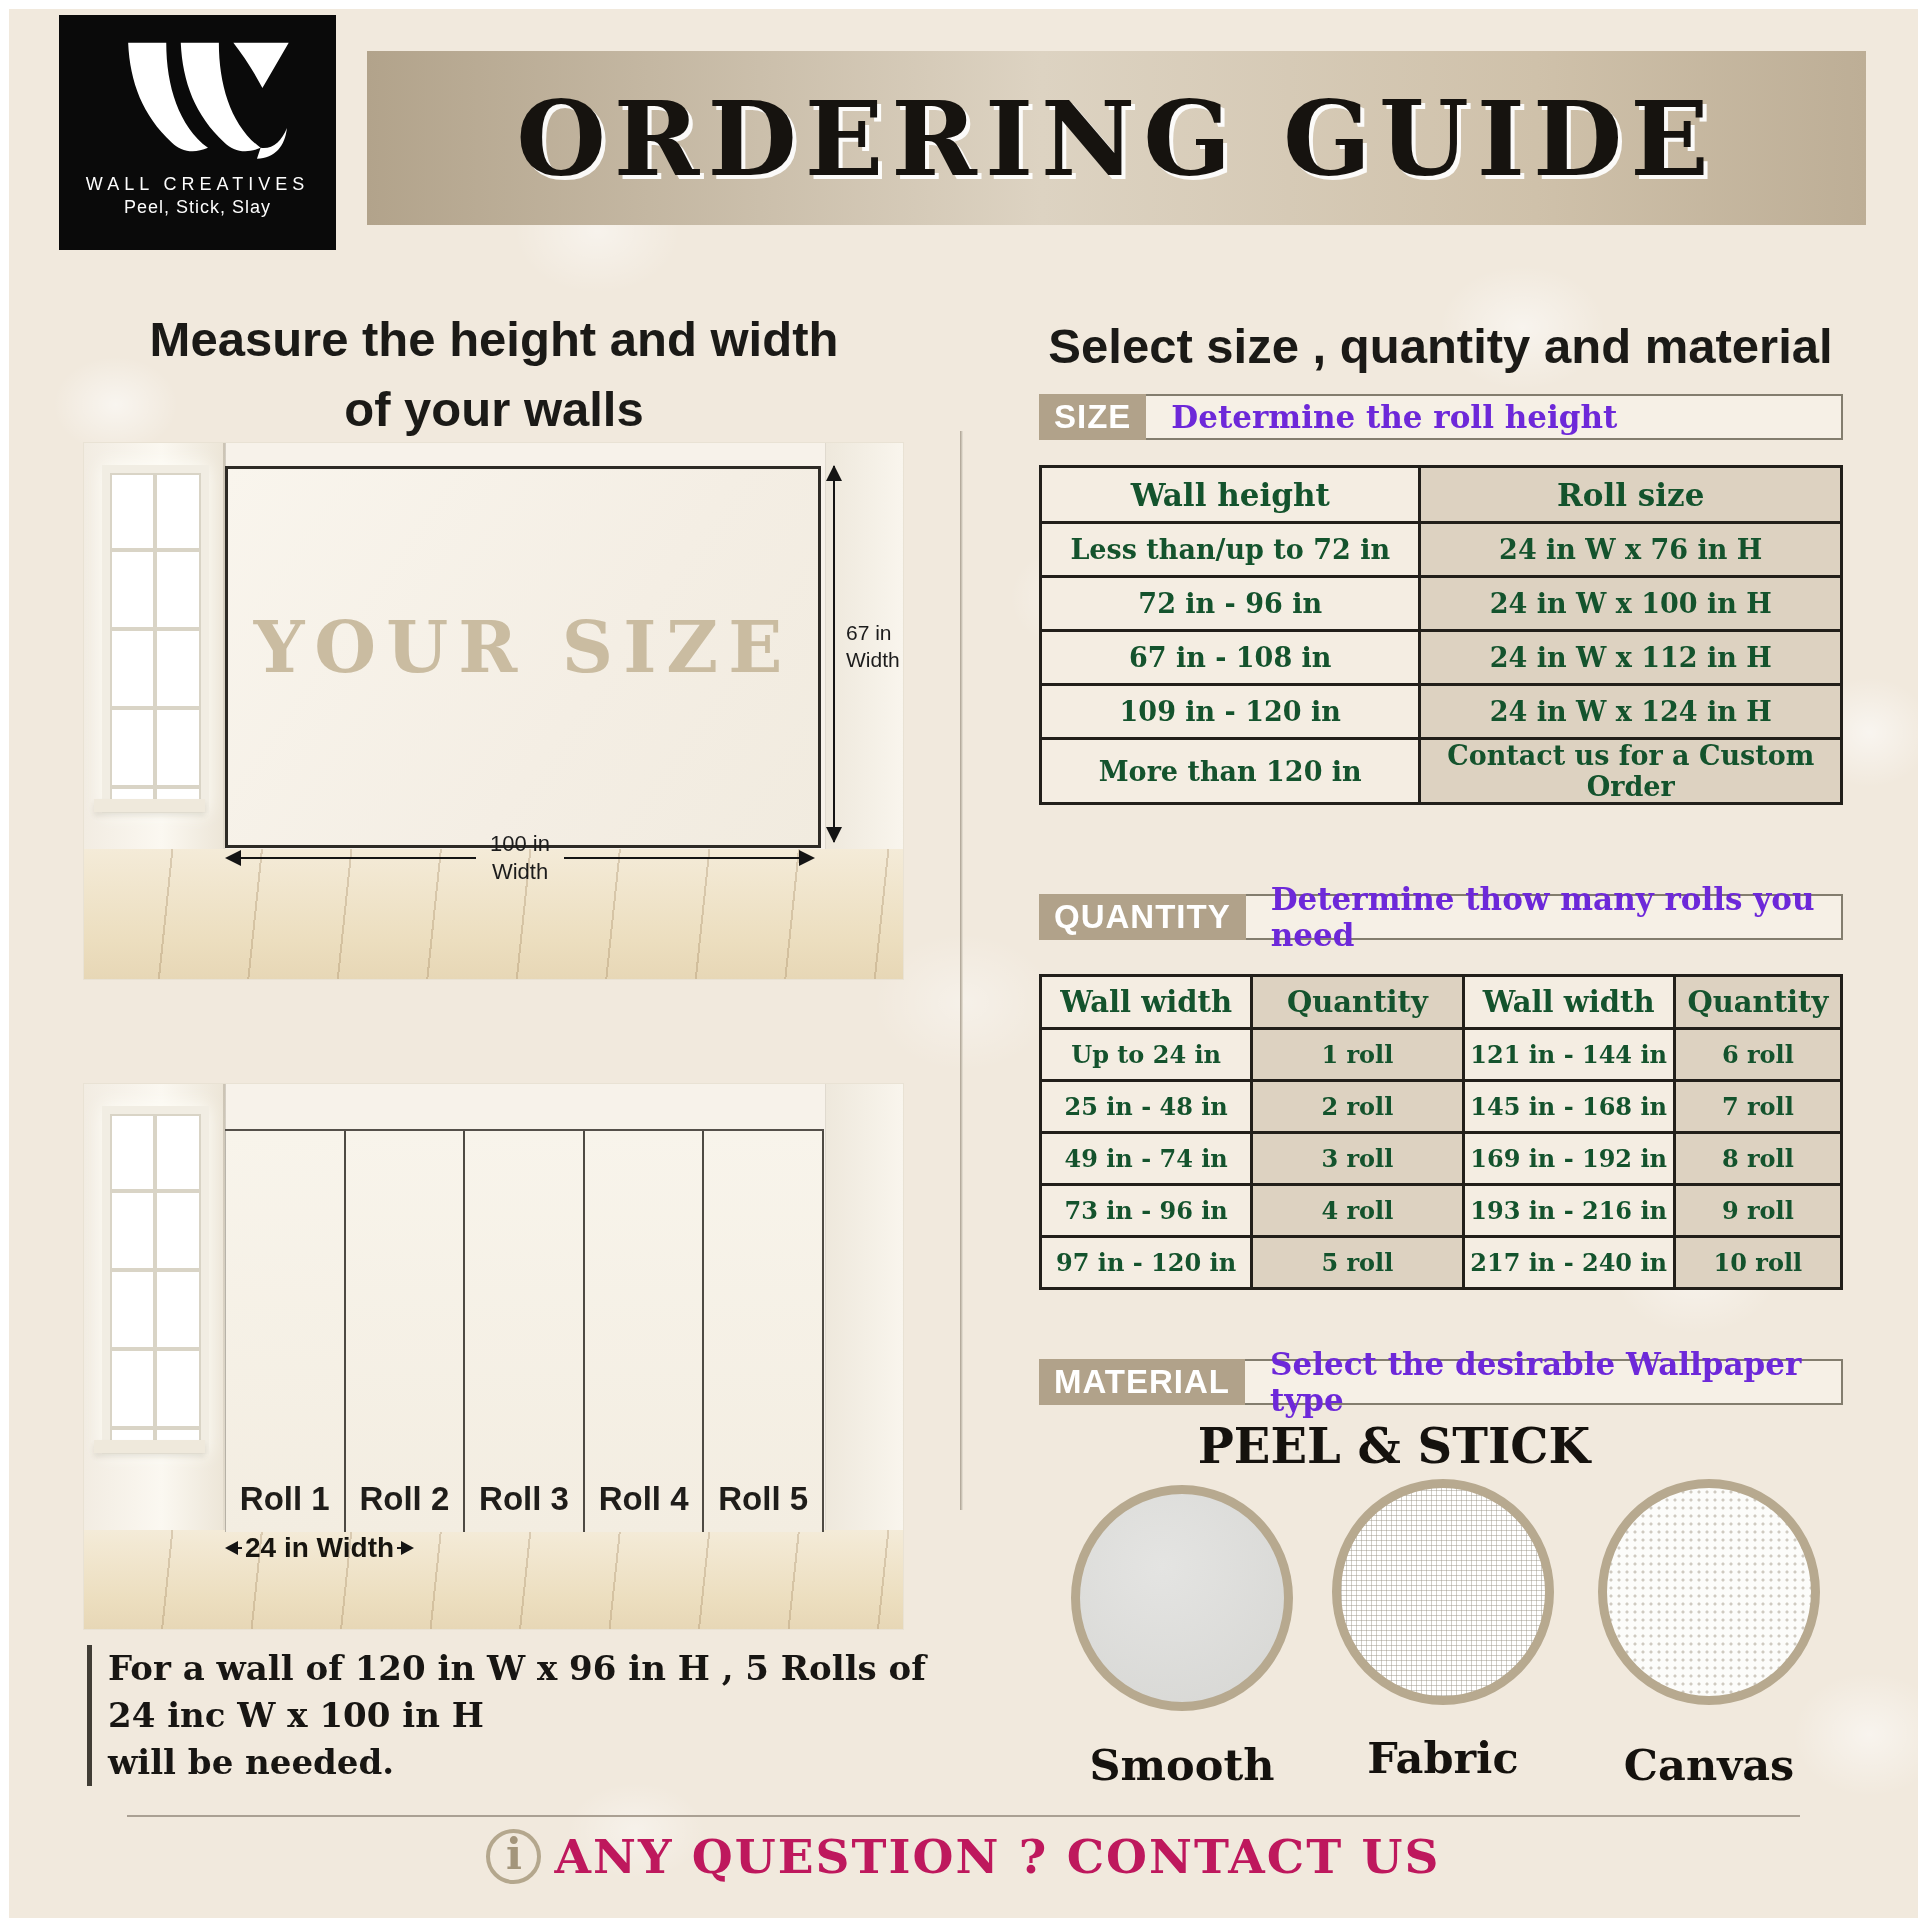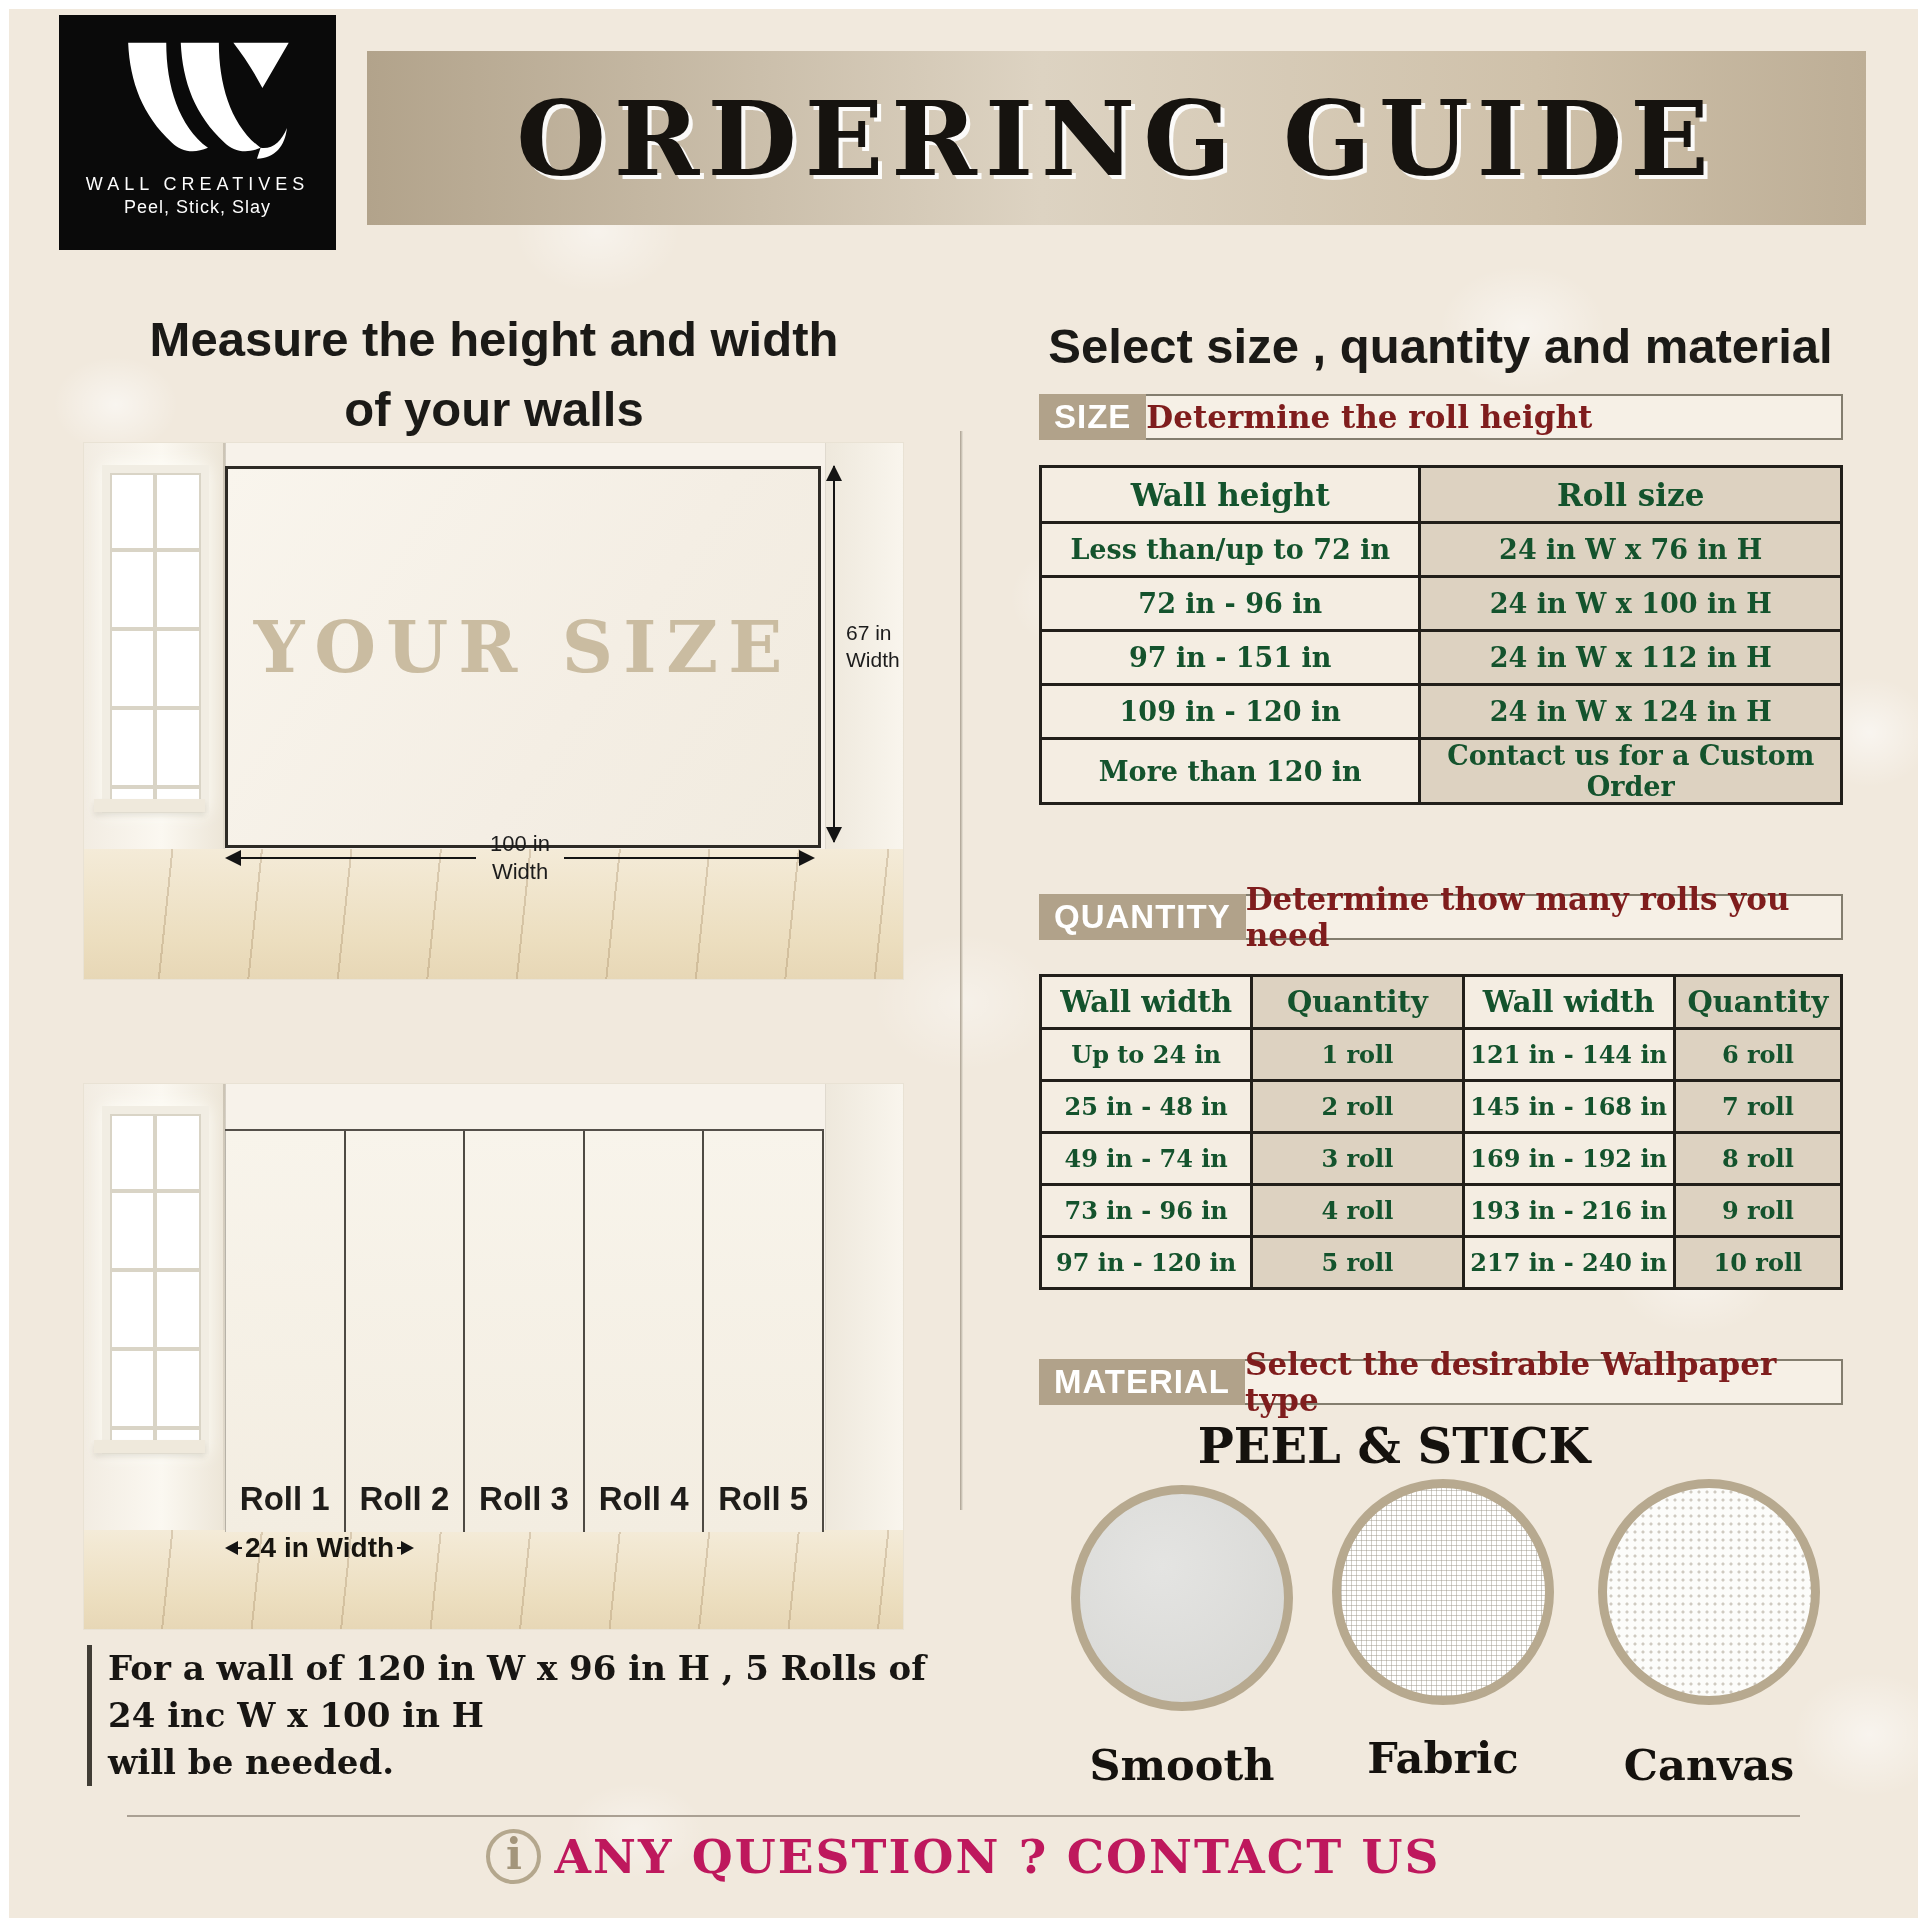--- a/index.html
+++ b/index.html
@@ -96,21 +96,21 @@
 
   
   .divider{left:960px;top:431px;width:3px;height:1079px;background:linear-gradient(90deg,#a99f90,#ece6da);}
 
   
   .bar{left:1039px;width:804px;height:46px;display:flex;z-index:3;}
   .bar.size{top:394px;} .bar.qty{top:894px;} .bar.mat{top:1359px;}
   .chip{background:#b1a28a;color:#fff;font-weight:700;font-size:33px;display:flex;align-items:center;
     justify-content:center;padding:0 15px;letter-spacing:1px;}
   .desc{flex:1;background:#f6f0e6;border:2px solid #837d6e;border-left:none;display:flex;align-items:center;
-    padding-left:0;font-family:"DejaVu Serif","Liberation Serif",serif;font-weight:700;font-size:31px;color:#7f1d1d;}
+    padding-left:25px;font-family:"DejaVu Serif","Liberation Serif",serif;font-weight:700;font-size:31px;color:#6d28d9;}
 
   
   table.tbl{position:absolute;left:1039px;width:804px;border-collapse:collapse;table-layout:fixed;
     font-family:"DejaVu Serif","Liberation Serif",serif;color:#14532d;}
   .tbl td,.tbl th{border:3px solid #221f1a;text-align:center;font-weight:700;padding:0 4px;overflow:hidden;}
   .size-tbl{top:465px;}
   .size-tbl tr{height:54px;} .size-tbl tr.hr{height:56px;}
   .size-tbl th{font-size:31px;} .size-tbl td{font-size:27px;}
   .qty-tbl{top:974px;}
   .qty-tbl tr{height:52px;} .qty-tbl tr.hr{height:53px;}
@@ -242,21 +242,21 @@
     </tr>
     <tr>
       <td class="c">Less than/up to 72 in</td>
       <td class="t">24 in W x 76 in H</td>
     </tr>
     <tr>
       <td class="c">72 in - 96 in</td>
       <td class="t">24 in W x 100 in H</td>
     </tr>
     <tr>
-      <td class="c">97 in - 151 in</td>
+      <td class="c">67 in - 108 in</td>
       <td class="t">24 in W x 112 in H</td>
     </tr>
     <tr>
       <td class="c">109 in - 120 in</td>
       <td class="t">24 in W x 124 in H</td>
     </tr>
     <tr>
       <td class="c">More than 120 in</td>
       <td class="t">Contact us for a Custom Order</td>
     </tr>

